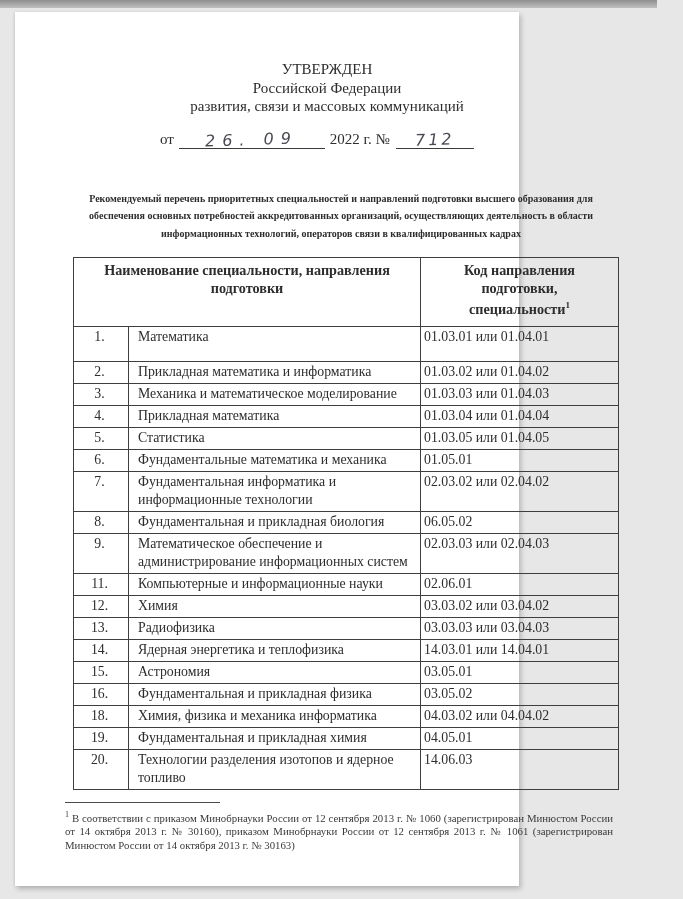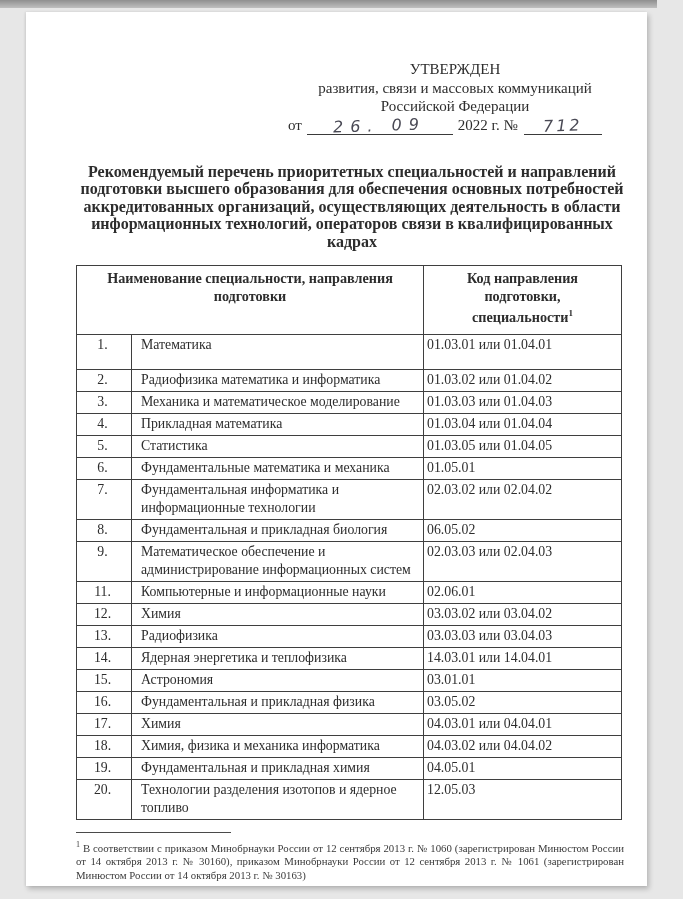--- a/index.html
+++ b/index.html
@@ -11,55 +11,55 @@
     background:var(--bg);
     font-family:"Liberation Serif","DejaVu Serif",serif;
     color:var(--ink);
     position:relative;
   }
   .top-band{
     position:absolute; left:0; top:0; width:657px; height:8px;
     background:linear-gradient(180deg,#8f8f8f,#bfbfbf);
   }
   .paper{
-    position:absolute; left:26px; top:12px; width:621px; height:874px;
+    position:absolute; left:15px; top:12px; width:504px; height:874px;
     background:var(--paper);
     box-shadow:2px 3px 5px rgba(0,0,0,0.22), -1px 0 2px rgba(0,0,0,0.08);
     padding:48px 23px 0 50px;
   }
   
   .approval{
     width:334px; margin-left:auto; margin-right:2px;
     text-align:center; font-size:15px; line-height:18.5px;
   }
   .approval-date-line{
     display:flex; align-items:flex-end; justify-content:flex-start;
-    white-space:nowrap; margin-top:0; text-align:left;
+    white-space:nowrap; margin-top:14px; text-align:left;
   }
   .blank{
     display:inline-block; border-bottom:1px solid #3a3a3a;
     text-align:center; height:19px;
   }
   .blank.date{width:146px; margin:0 5px;}
   .blank.num{width:78px; margin-left:6px;}
   .hand{
     font-family:"DejaVu Sans","Liberation Sans",sans-serif;
     font-style:italic; color:var(--hand); font-size:16px;
     display:inline-block; transform:rotate(-2deg) translateY(1px);
   }
   .hand.date-hand{letter-spacing:7px;}
   .hand.num-hand{letter-spacing:3px;}
   
   .doc-title{
-    margin:28px auto 0 auto; width:552px;
-    font-weight:bold; font-size:16px; line-height:17.6px; text-align:center;
+    margin:41px auto 0 auto; width:552px;
+    font-weight:bold; font-size:10px; line-height:17.6px; text-align:center;
   }
   
   table{
-    border-collapse:collapse; margin-top:15px; margin-left:0;
+    border-collapse:collapse; margin-top:15px; margin-left:8px;
     width:545px; table-layout:fixed;
     font-size:13.8px; line-height:18px;
   }
   col.c-num{width:55px;} col.c-name{width:292px;} col.c-code{width:198px;}
   th,td{border:1px solid var(--border); vertical-align:top; color:var(--ink);}
   thead th{
     font-weight:bold; font-size:14.2px; line-height:17.5px;
     text-align:center; padding:4px 14px 7px 14px;
   }
   thead th sup{font-size:9px;}
@@ -80,22 +80,22 @@
 </style>
 </head>
 <body>
 
 <div class="top-band"></div>
 
 <div class="paper">
 
   <div class="approval">
     <div>УТВЕРЖДЕН</div>
+    <div>Российской Федерации</div>
     <div>развития, связи и массовых коммуникаций</div>
-    <div>Российской Федерации</div>
     <div class="approval-date-line">
       <span>от</span>
       <span class="blank date"><span class="hand date-hand">26. 09</span></span>
       <span>2022 г. №</span>
       <span class="blank num"><span class="hand num-hand">712</span></span>
     </div>
   </div>
 
   <div class="doc-title">Рекомендуемый перечень приоритетных специальностей и направлений подготовки высшего образования для обеспечения основных потребностей аккредитованных организаций, осуществляющих деятельность в области информационных технологий, операторов связи в квалифицированных кадрах</div>
 
@@ -112,21 +112,21 @@
       </tr>
     </thead>
     <tbody id="table-body">
         <tr>
           <td class="num">1.</td>
           <td class="name">Математика</td>
           <td class="code">01.03.01 или 01.04.01</td>
         </tr>
         <tr>
           <td class="num">2.</td>
-          <td class="name">Радиофизика математика и информатика</td>
+          <td class="name">Прикладная математика и информатика</td>
           <td class="code">01.03.02 или 01.04.02</td>
         </tr>
         <tr>
           <td class="num">3.</td>
           <td class="name">Механика и математическое моделирование</td>
           <td class="code">01.03.03 или 01.04.03</td>
         </tr>
         <tr>
           <td class="num">4.</td>
           <td class="name">Прикладная математика</td>
@@ -173,46 +173,41 @@
           <td class="code">03.03.03 или 03.04.03</td>
         </tr>
         <tr>
           <td class="num">14.</td>
           <td class="name">Ядерная энергетика и теплофизика</td>
           <td class="code">14.03.01 или 14.04.01</td>
         </tr>
         <tr>
           <td class="num">15.</td>
           <td class="name">Астрономия</td>
-          <td class="code">03.01.01</td>
+          <td class="code">03.05.01</td>
         </tr>
         <tr>
           <td class="num">16.</td>
           <td class="name">Фундаментальная и прикладная физика</td>
           <td class="code">03.05.02</td>
         </tr>
         <tr>
-          <td class="num">17.</td>
-          <td class="name">Химия</td>
-          <td class="code">04.03.01 или 04.04.01</td>
-        </tr>
-        <tr>
           <td class="num">18.</td>
           <td class="name">Химия, физика и механика информатика</td>
           <td class="code">04.03.02 или 04.04.02</td>
         </tr>
         <tr>
           <td class="num">19.</td>
           <td class="name">Фундаментальная и прикладная химия</td>
           <td class="code">04.05.01</td>
         </tr>
         <tr>
           <td class="num">20.</td>
           <td class="name">Технологии разделения изотопов и ядерное топливо</td>
-          <td class="code">12.05.03</td>
+          <td class="code">14.06.03</td>
         </tr>
       </tbody>
   </table>
 
   <div class="footnote-sep"></div>
   <div class="footnote"><sup>1</sup> <span>В соответствии с приказом Минобрнауки России от 12 сентября 2013 г. № 1060 (зарегистрирован Минюстом России от 14 октября 2013 г. № 30160), приказом Минобрнауки России от 12 сентября 2013 г. № 1061 (зарегистрирован Минюстом России от 14 октября 2013 г. № 30163)</span></div>
 
 </div>
 
 </body></html>

